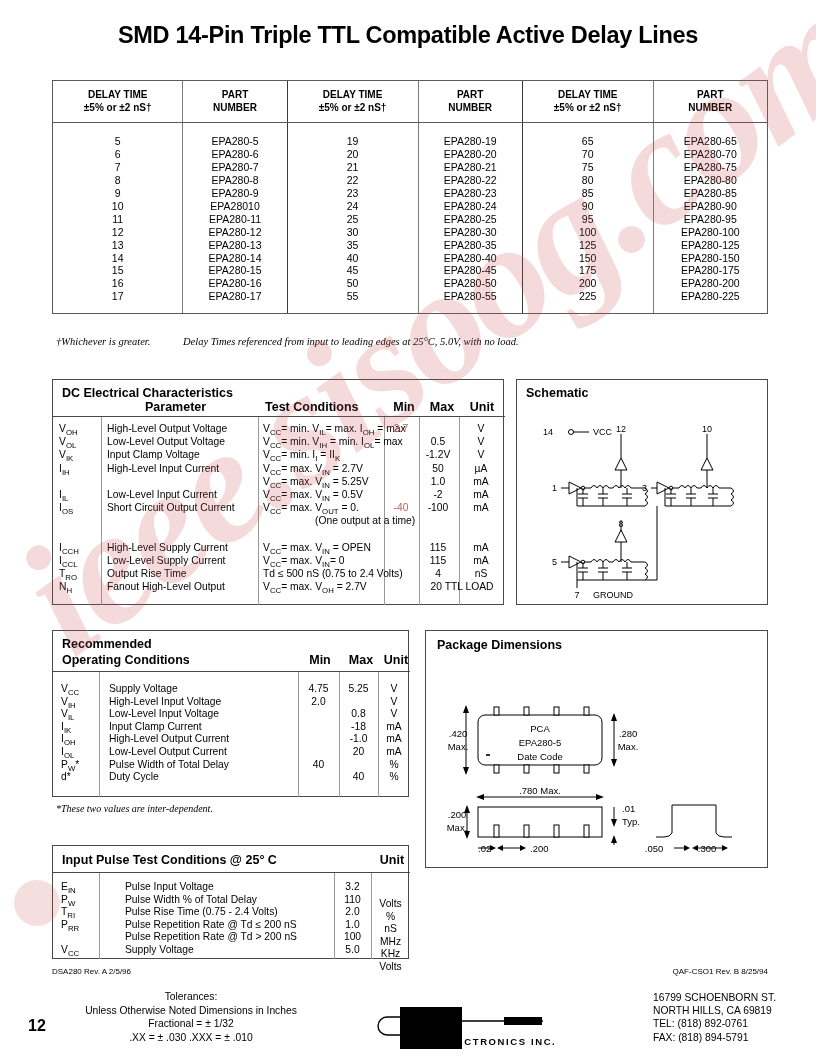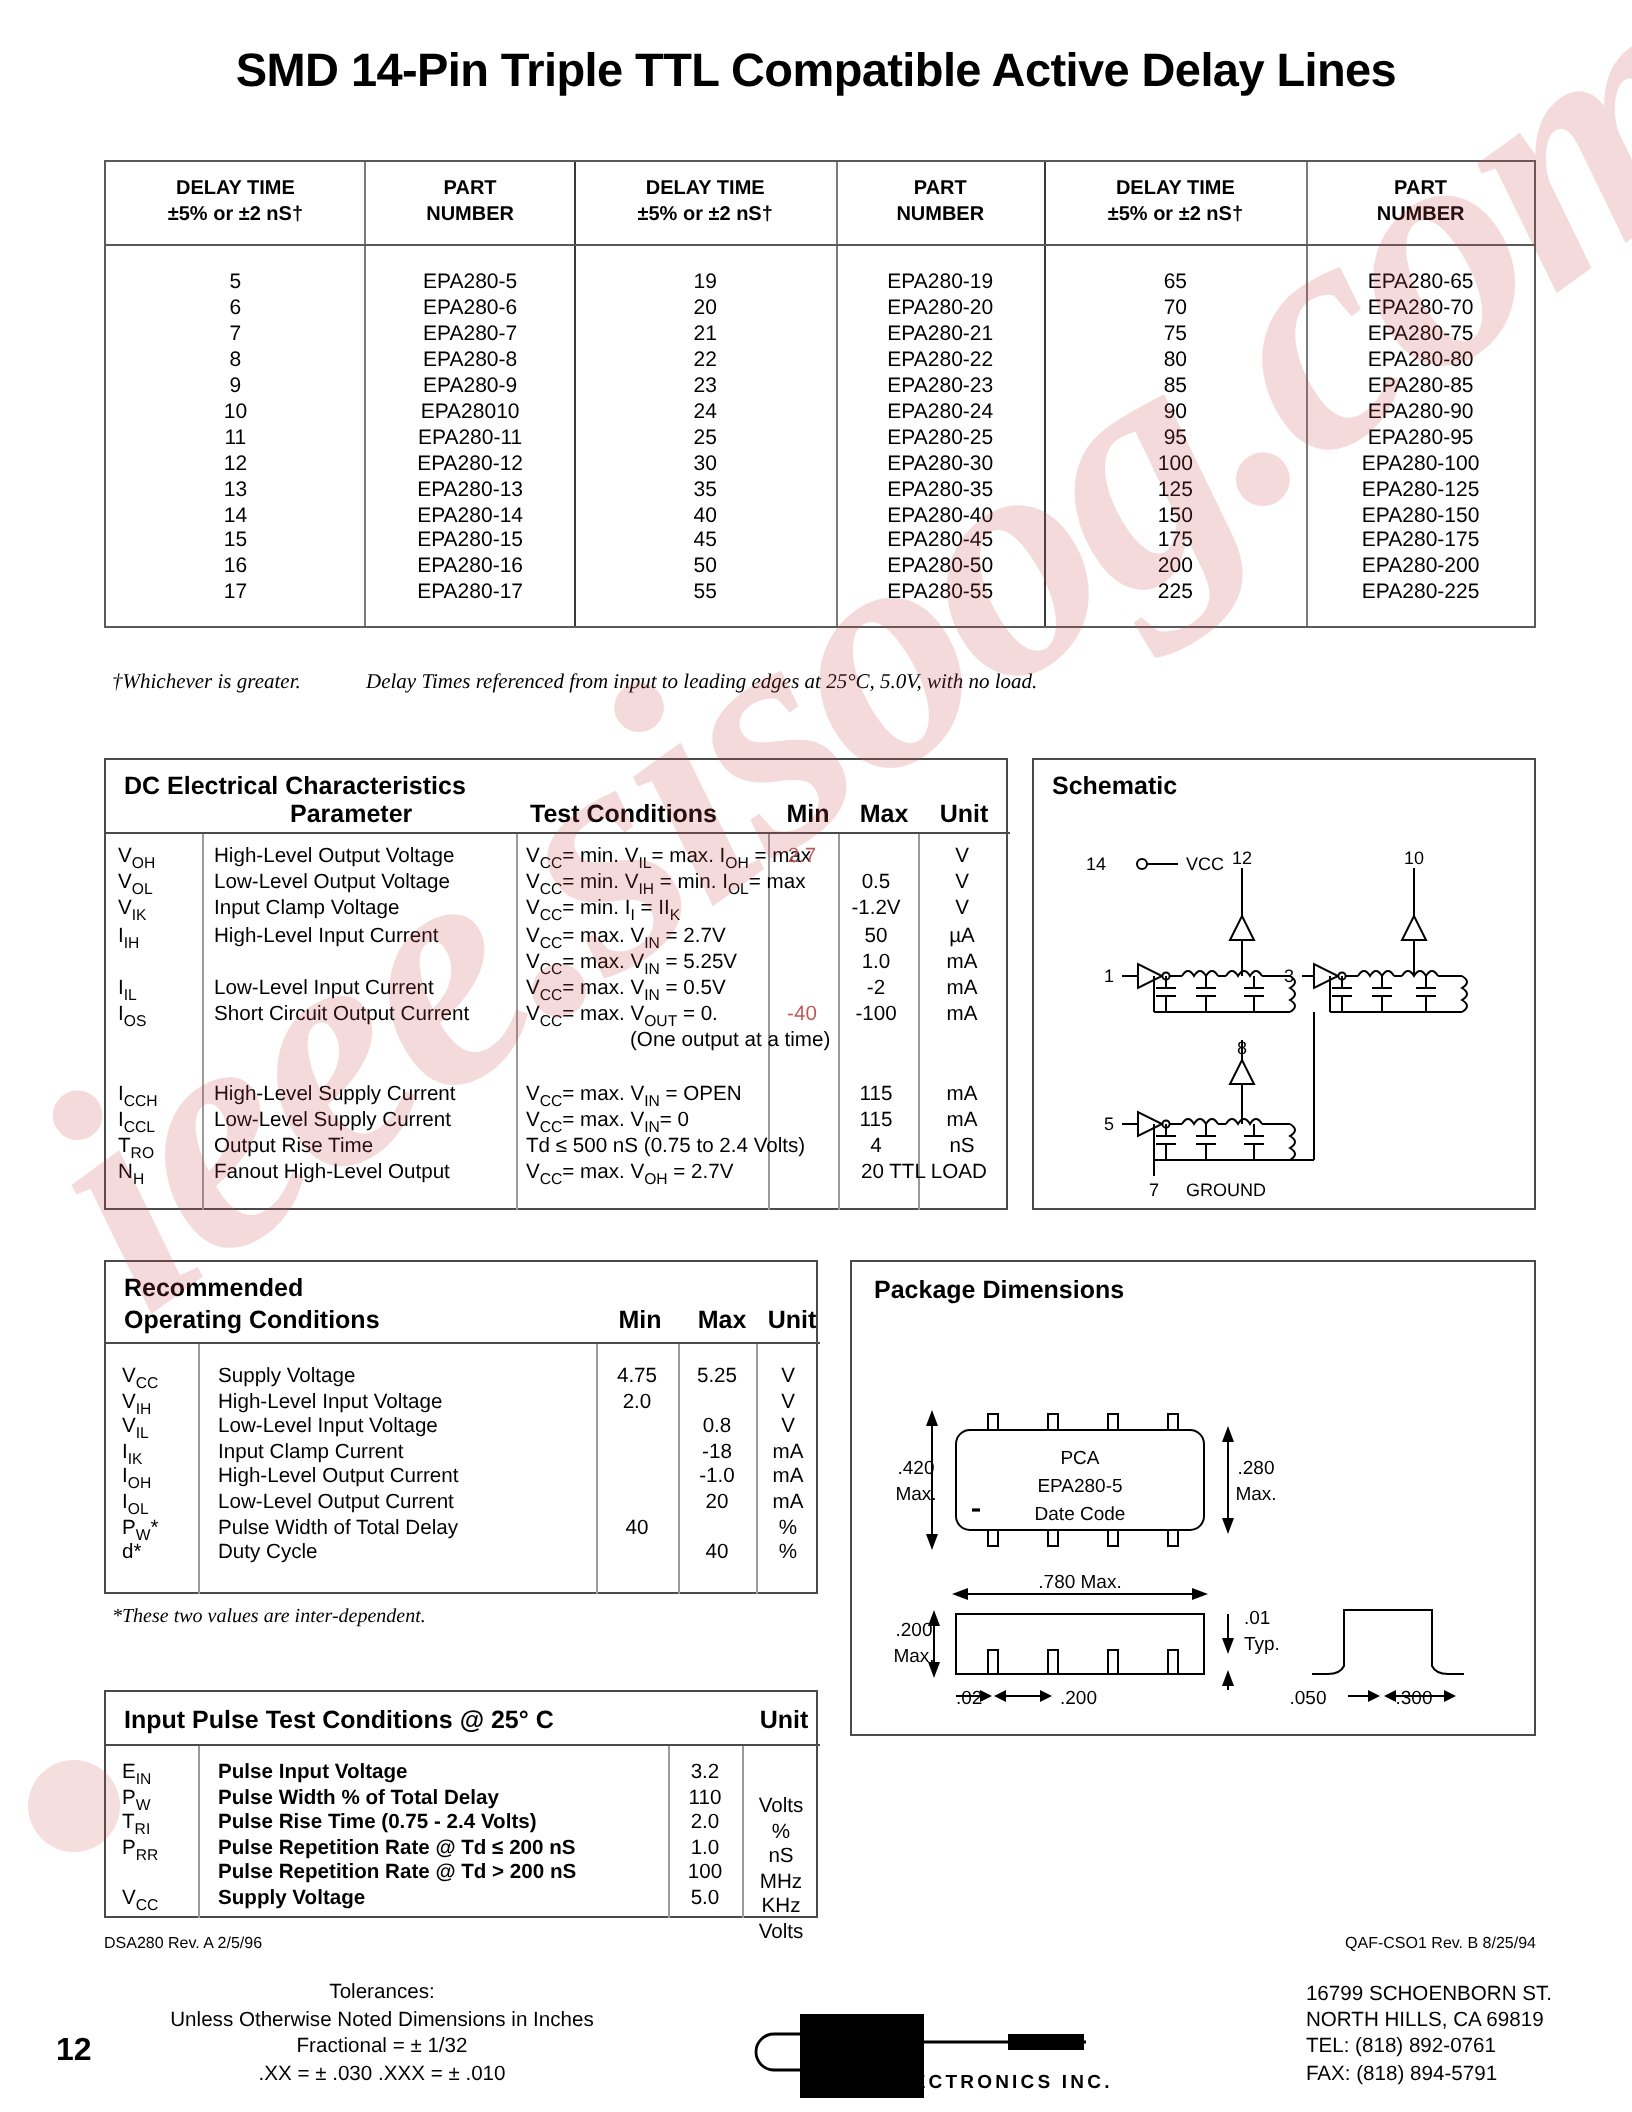--- a/index.html
+++ b/index.html
@@ -146,21 +146,21 @@
   #ipt-box { left:52px; top:845px; width:357px; height:114px; }
   #ipt-title { position:absolute; left:9px; top:7px; font-size:12.5px; font-weight:700; }
   #ipt-unit  { position:absolute; left:321px; top:7px; width:36px; text-align:center; font-size:12.5px; font-weight:700; }
   #ipt-hr { position:absolute; left:0; top:26px; width:357px; height:0; border-top:1px solid #4a4a4a; }
   #ipt-v1 { position:absolute; left:46px;  top:27px; width:0; height:86px; border-left:1px solid #9a9a9a; }
   #ipt-v2 { position:absolute; left:281px; top:27px; width:0; height:86px; border-left:1px solid #9a9a9a; }
   #ipt-v3 { position:absolute; left:318px; top:27px; width:0; height:86px; border-left:1px solid #9a9a9a; }
   #ipt-rows { position:absolute; left:0; top:35px; width:357px; font-size:10.3px; }
   .iptrow { position:relative; height:12.6px; }
   .iptrow .sym { position:absolute; left:8px; width:38px; }
-  .iptrow .par { position:absolute; left:56px;font-weight:bold; }
+  .iptrow .par { position:absolute; left:72px; }
   .iptrow .vl  { position:absolute; left:281px; width:37px; text-align:center; }
   .iptrow .un  { position:absolute; left:318px; width:39px; text-align:center;margin-top:17px; }
 
   
   #pkg-box { left:425px; top:630px; width:343px; height:238px; }
   #pkg-title { position:absolute; left:11px; top:7px; font-size:12.5px; font-weight:700; }
   #pkg-svg { position:absolute; left:0; top:24px; }
 
   
   #rev-left  { position:absolute; left:52px;  top:967px; font-size:8px; }

